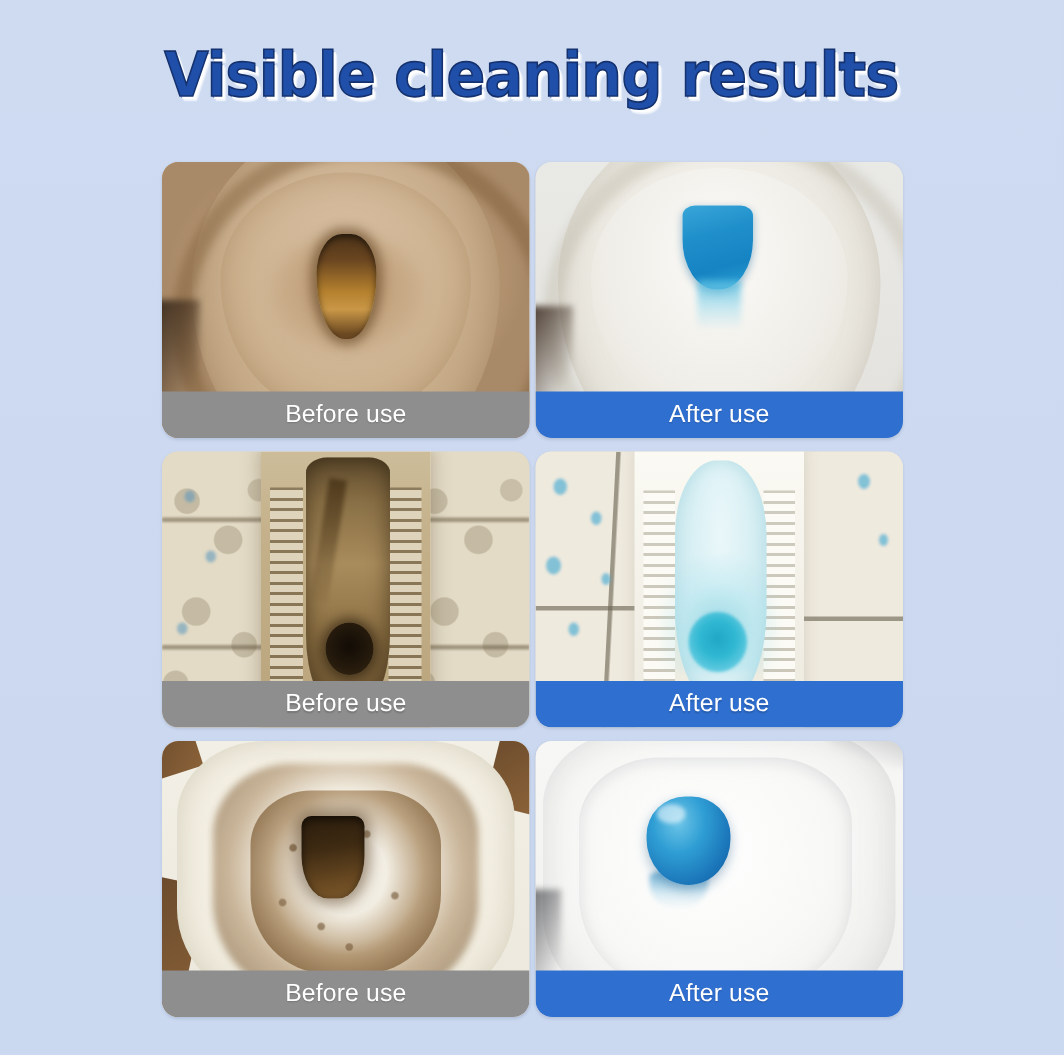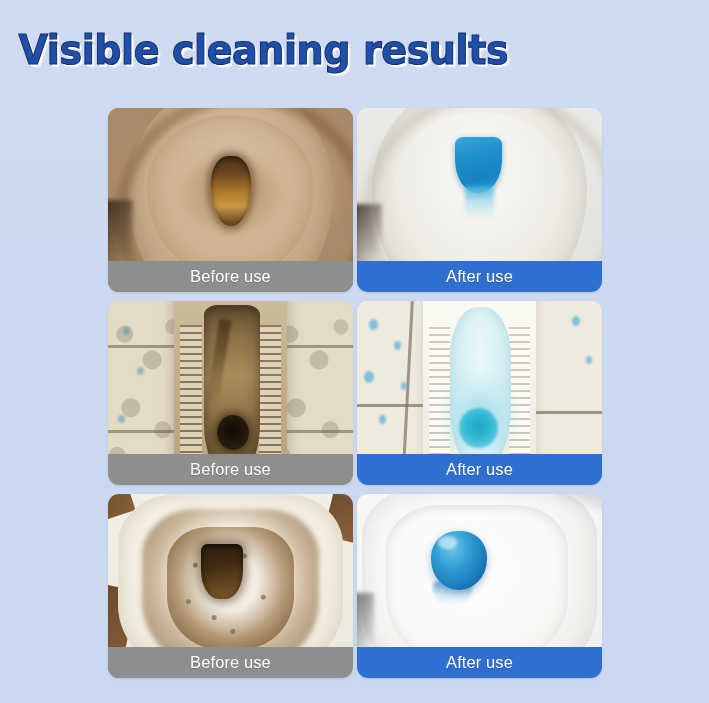--- a/index.html
+++ b/index.html
@@ -22,20 +22,21 @@
     background: linear-gradient(180deg, #cedbf1 0%, #ccd9f0 45%, #cad8f0 100%);
     box-sizing: border-box;
   }
 
   
   .title-wrap {
     position: absolute;
     left: 0;
     top: 26px;
     width: 709px;
+    text-align: center;
     height: 60px;
   }
   .title {
     display: inline-block;
     font-family: "DejaVu Sans", sans-serif;
     font-weight: 700;
     font-size: 41px;
     line-height: 48px;
     letter-spacing: -0.5px;
     color: #1f4fa8;

